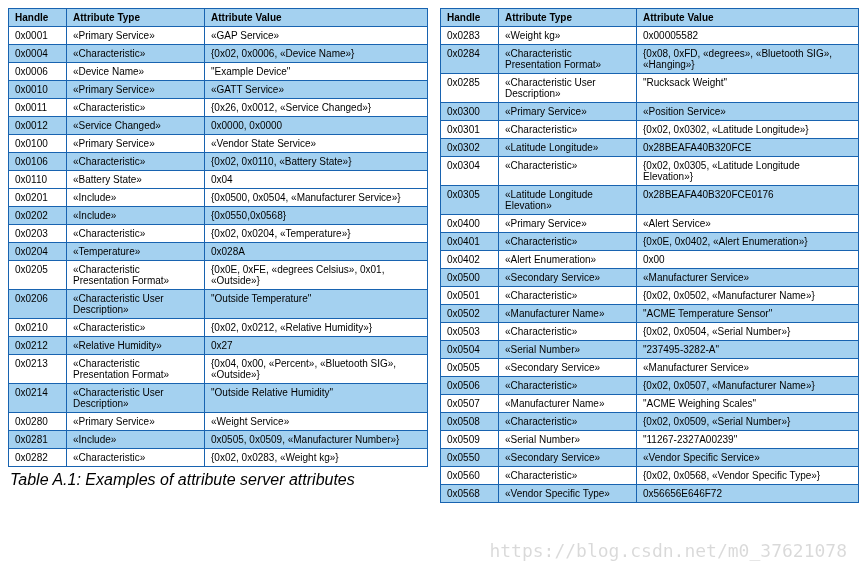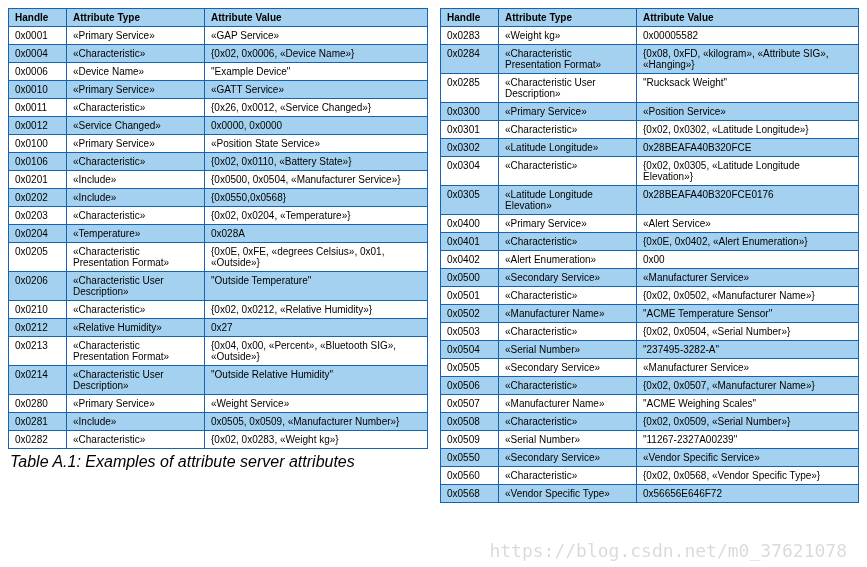--- a/index.html
+++ b/index.html
@@ -100,26 +100,31 @@
             <td>{0x26, 0x0012, «Service Changed»}</td>
           </tr>
           <tr class="odd">
             <td>0x0012</td>
             <td>«Service Changed»</td>
             <td>0x0000, 0x0000</td>
           </tr>
           <tr class="even">
             <td>0x0100</td>
             <td>«Primary Service»</td>
-            <td>«Position State Service»</td>
+            <td>«Vendor State Service»</td>
           </tr>
           <tr class="odd">
             <td>0x0106</td>
             <td>«Characteristic»</td>
             <td>{0x02, 0x0110, «Battery State»}</td>
+          </tr>
+          <tr class="even">
+            <td>0x0110</td>
+            <td>«Battery State»</td>
+            <td>0x04</td>
           </tr>
           <tr class="even">
             <td>0x0201</td>
             <td>«Include»</td>
             <td>{0x0500, 0x0504, «Manufacturer Service»}</td>
           </tr>
           <tr class="odd">
             <td>0x0202</td>
             <td>«Include»</td>
             <td>{0x0550,0x0568}</td>
@@ -199,21 +204,21 @@
     </thead>
     <tbody id="tbody-right">
         <tr class="even">
           <td>0x0283</td>
           <td>«Weight kg»</td>
           <td>0x00005582</td>
         </tr>
         <tr class="odd">
           <td>0x0284</td>
           <td>«Characteristic Presentation Format»</td>
-          <td>{0x08, 0xFD, «kilogram», «Attribute SIG», «Hanging»}</td>
+          <td>{0x08, 0xFD, «degrees», «Bluetooth SIG», «Hanging»}</td>
         </tr>
         <tr class="even">
           <td>0x0285</td>
           <td>«Characteristic User Description»</td>
           <td>"Rucksack Weight"</td>
         </tr>
         <tr class="odd">
           <td>0x0300</td>
           <td>«Primary Service»</td>
           <td>«Position Service»</td>

